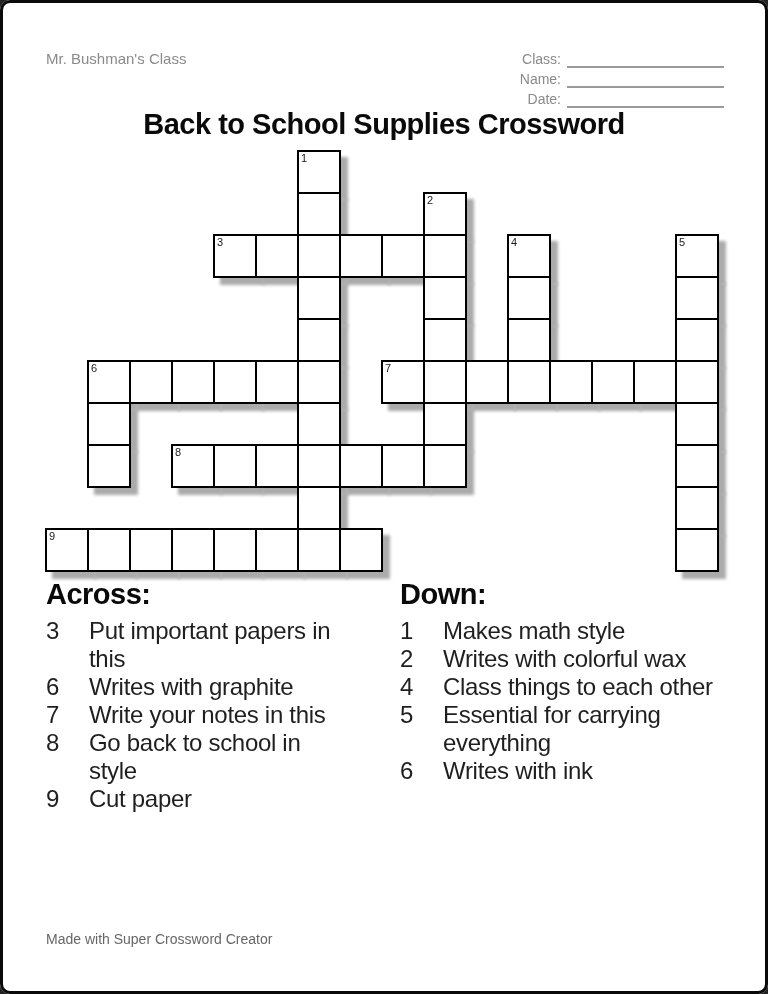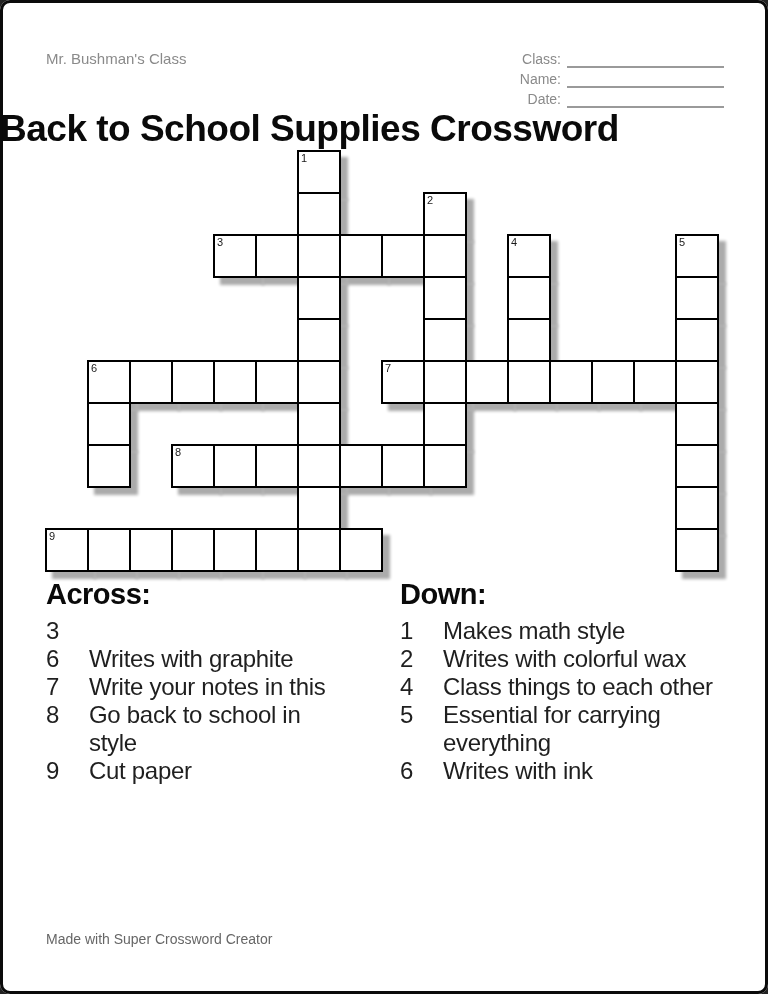--- a/index.html
+++ b/index.html
@@ -38,21 +38,22 @@
   .field-line {
     width: 157px;
     height: 16px;
     margin-left: 6px;
     border-bottom: 2px solid #9a9a9a;
   }
   .title {
     position: absolute;
     left: 0; top: 108px;
     width: 100%;
-    font-size: 37px;
+    text-align: center;
+    font-size: 29px;
     font-weight: bold;
     color: #0a0a0a;
     letter-spacing: -0.5px;
   }
   .grid {
     position: absolute;
     left: 45px; top: 150px;
     width: 676px; height: 424px;
   }
   .cell {
@@ -212,20 +213,21 @@
       <div class="cell" style="left: 294px; top: 378px; width: 44px; height: 44px;"></div>
       <div class="cell" style="left: 630px; top: 378px; width: 44px; height: 44px;"></div>
     </div>
 
   <div class="clues">
     <div class="clue-col across">
       <div class="clue-heading">Across:</div>
       <div id="across-list">
           <div class="clue">
             <span class="clue-num">3</span>
+            <span class="clue-text">Put important papers in this</span>
           </div>
           <div class="clue">
             <span class="clue-num">6</span>
             <span class="clue-text">Writes with graphite</span>
           </div>
           <div class="clue">
             <span class="clue-num">7</span>
             <span class="clue-text">Write your notes in this</span>
           </div>
           <div class="clue">

